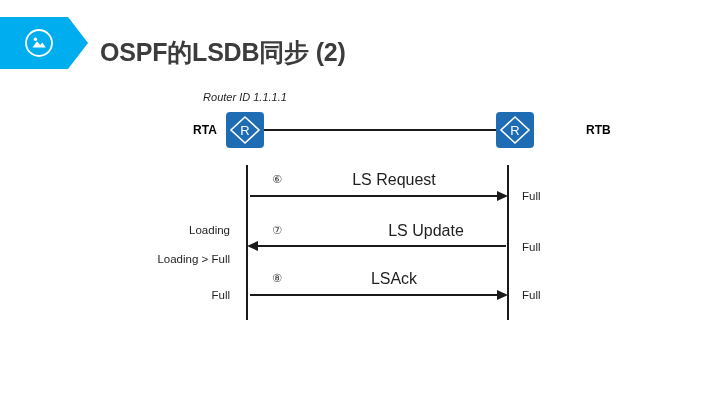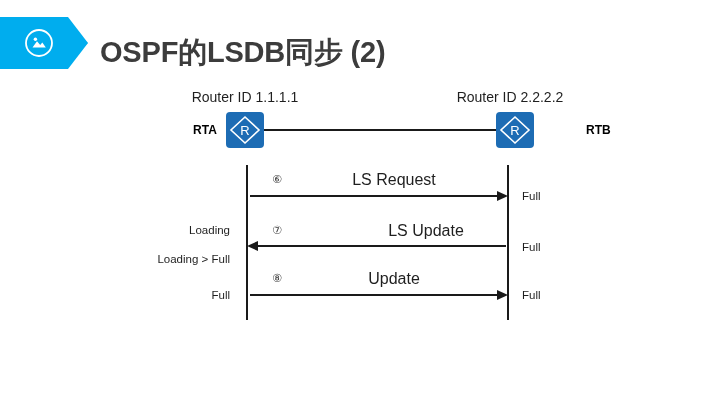--- a/index.html
+++ b/index.html
@@ -43,46 +43,47 @@
     position: absolute;
     left: 24px;
     top: 11px;
     width: 30px;
     height: 30px;
   }
   #page-title {
     position: absolute;
     left: 100px;
     top: 20px;
-    font-size: 29px;
+    font-size: 25px;
     font-weight: bold;
     letter-spacing: -0.2px;
     color: #3c3c3c;
     white-space: nowrap;
     line-height: 30px;
   }
 
   
   #diagram {
     position: absolute;
     left: 0;
     top: 0;
     width: 716px;
     height: 403px;
     pointer-events: none;
   }
   #diagram-layer { position: absolute; left:0; top:0; }
 
   .router-id-label {
     position: absolute;
-    font-size: 14px;
+    font-size: 11px;
     color: #1f1f1f;
     white-space: nowrap;
     text-align: center;
     line-height: 14px;
+    font-style: italic;
   }
   #router-id-left  { left: 185px; top: 90px; width: 120px; }
   #router-id-right { left: 450px; top: 90px; width: 120px; }
 
   .router-node {
     position: absolute;
     width: 38px;
     height: 36px;
     border-radius: 4px;
     background: #1d6cb4;
@@ -197,21 +198,20 @@
         <polygon points="247,246 258,241 258,251" fill="#1a1a1a"></polygon>
       </g>
 
       <g>
         <line x1="250" y1="295" x2="500" y2="295" stroke="#1a1a1a" stroke-width="2"></line>
         <polygon points="508,295 497,290 497,300" fill="#1a1a1a"></polygon>
       </g>
     </svg>
 
     <div class="router-id-label" id="router-id-left">Router ID 1.1.1.1</div>
-    <div class="router-id-label" id="router-id-right">Router ID 2.2.2.2</div>
 
     <div class="router-node" id="router-left">
       <svg class="router-glyph" viewBox="0 0 38 36">
         <polygon points="19,5 33,18 19,31 5,18" fill="none" stroke="#ffffff" stroke-width="1.6"></polygon>
         <text x="19" y="23" font-family="Liberation Sans, sans-serif" font-size="13" fill="#ffffff" text-anchor="middle">R</text>
       </svg>
     </div>
     <div class="router-node" id="router-right">
       <svg class="router-glyph" viewBox="0 0 38 36">
         <polygon points="19,5 33,18 19,31 5,18" fill="none" stroke="#ffffff" stroke-width="1.6"></polygon>
@@ -229,21 +229,21 @@
     <div class="state-label state-right" id="state-r-0">Full</div>
     <div class="state-label state-right" id="state-r-1">Full</div>
     <div class="state-label state-right" id="state-r-2">Full</div>
 
     <div class="msg-number" id="num-0">⑥</div>
     <div class="msg-number" id="num-1">⑦</div>
     <div class="msg-number" id="num-2">⑧</div>
 
     <div class="msg-label" id="msg-0">LS Request</div>
     <div class="msg-label" id="msg-1">LS Update</div>
-    <div class="msg-label" id="msg-2">Update</div>
+    <div class="msg-label" id="msg-2">LSAck</div>
   </div>
 
   <div id="footer">
     
     
 
     
     
   </div>
 

